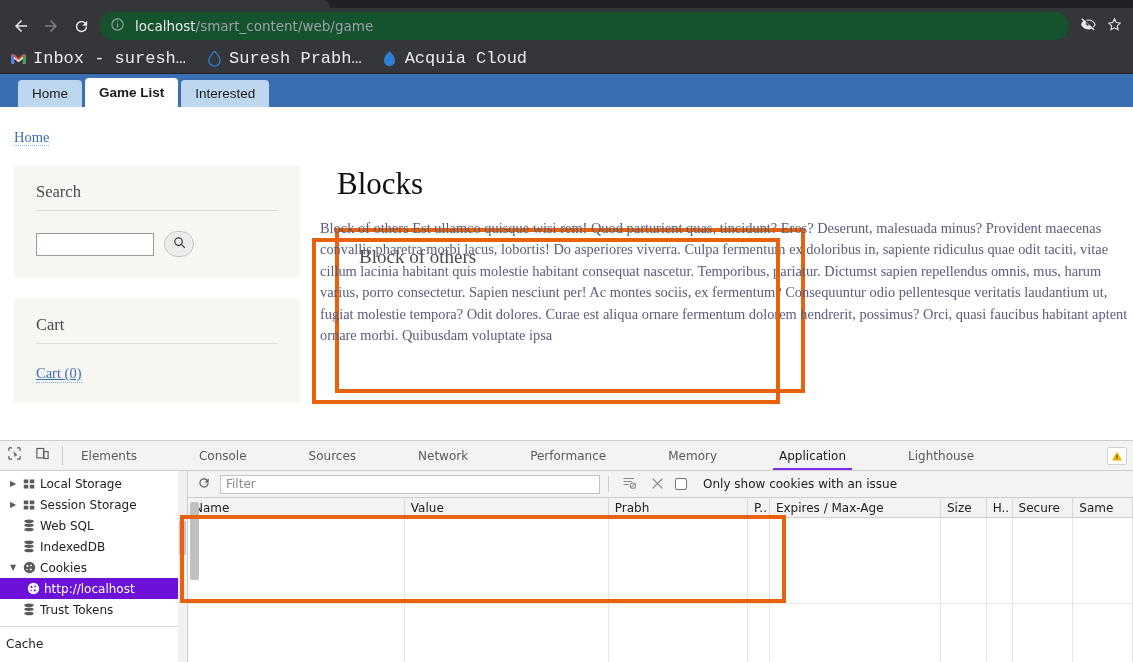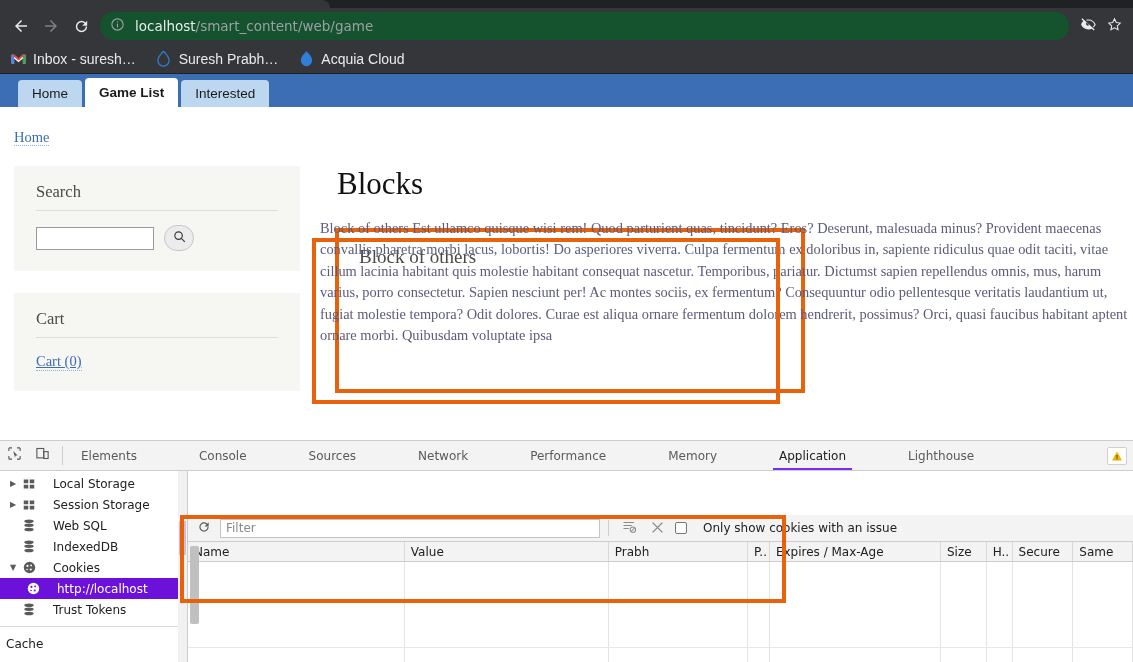--- a/index.html
+++ b/index.html
@@ -46,22 +46,22 @@
   .omni-action { width: 26px; height: 26px; display:flex; align-items:center; justify-content:center; flex:0 0 auto; }
 
   #bookmarks-bar {
     height: 30px; background: #35363a;
     display: flex; align-items: center; padding: 0 8px;
     border-bottom: 1px solid #202124;
   }
   .bookmark {
     display: flex; align-items: center; gap: 7px;
     padding: 0 10px 0 2px; margin-right: 8px;
-    color: #e8eaed; font-size: 14px; white-space: nowrap;
-    font-family: Liberation Sans, sans-serif;
+    color: #e8eaed; font-size: 17px; white-space: nowrap;
+    font-family: Liberation Mono, monospace;
   }
   .bm-ico { width: 16px; height: 16px; display:flex; align-items:center; justify-content:center; flex:0 0 auto;}
 
   
   #page-viewport {
     position: relative;
     width: 1133px; height: 366px;
     background: #ffffff; overflow: hidden;
   }
 
@@ -91,21 +91,21 @@
   #page-columns { display: flex; padding-top: 20px; }
 
   
   #sidebar { width: 300px; flex: 0 0 300px; padding-left: 14px; }
   .side-block { background: #f6f6f2; padding: 16px 22px 20px 22px; }
   .side-block + .side-block { margin-top: 22px; }
   .side-title {
     font-family: "Liberation Serif", serif;
     font-size: 16.5px; color: #4a4a4a;
     padding-bottom: 8px; border-bottom: 1px solid #dedede;
-    margin-bottom: 14px;
+    margin-bottom: 20px;
   }
   #search-row { display: flex; align-items: center; gap: 10px; }
   #search-input {
     width: 118px; height: 23px;
     border: 1px solid #9a9a9a; background: #fff;
     font-size: 12px; padding: 0 3px;
     font-family: "Liberation Sans", sans-serif;
   }
   #search-button {
     width: 30px; height: 26px; border-radius: 14px;
@@ -194,29 +194,29 @@
   .tree-row {
     height: 21px; display: flex; align-items: center;
     font-size: 12px; color: #202124; padding-left: 6px; white-space: nowrap;
   }
   .tree-row.selected { background: #6c11d9; color: #ffffff; }
   .twisty {
     width: 14px; flex: 0 0 14px; display: flex; align-items: center; justify-content: center;
     font-size: 8px; color: #5a5a5a;
   }
   .tree-ico { width: 18px; flex: 0 0 18px; display: flex; align-items: center; justify-content: center; }
-  .tree-label { margin-left: 15px; }
+  .tree-label { margin-left: 2px; }
   #tree-divider { height: 1px; background: #d8d8d8; margin: 6px 0; }
   .tree-section {
     height: 22px; display: flex; align-items: center;
     font-size: 12px; color: #202124; padding-left: 6px;
   }
 
   
-  #dt-cookies { flex: 1 1 auto; display: flex; flex-direction: column; min-width: 0; position: relative; margin-top: 44px; }
+  #dt-cookies { flex: 1 1 auto; display: flex; flex-direction: column; min-width: 0; position: relative; }
   #cookie-toolbar {
     height: 27px; flex: 0 0 27px;
     background: #f3f3f3; border-bottom: 1px solid #cdcdcd;
     display: flex; align-items: center; padding: 0 4px;
     gap: 4px;
   }
   #filter-input {
     width: 380px; height: 19px; background: #fff;
     border: 1px solid #c4c4c4; font-size: 12px;
     color: #202124; padding: 0 5px;

